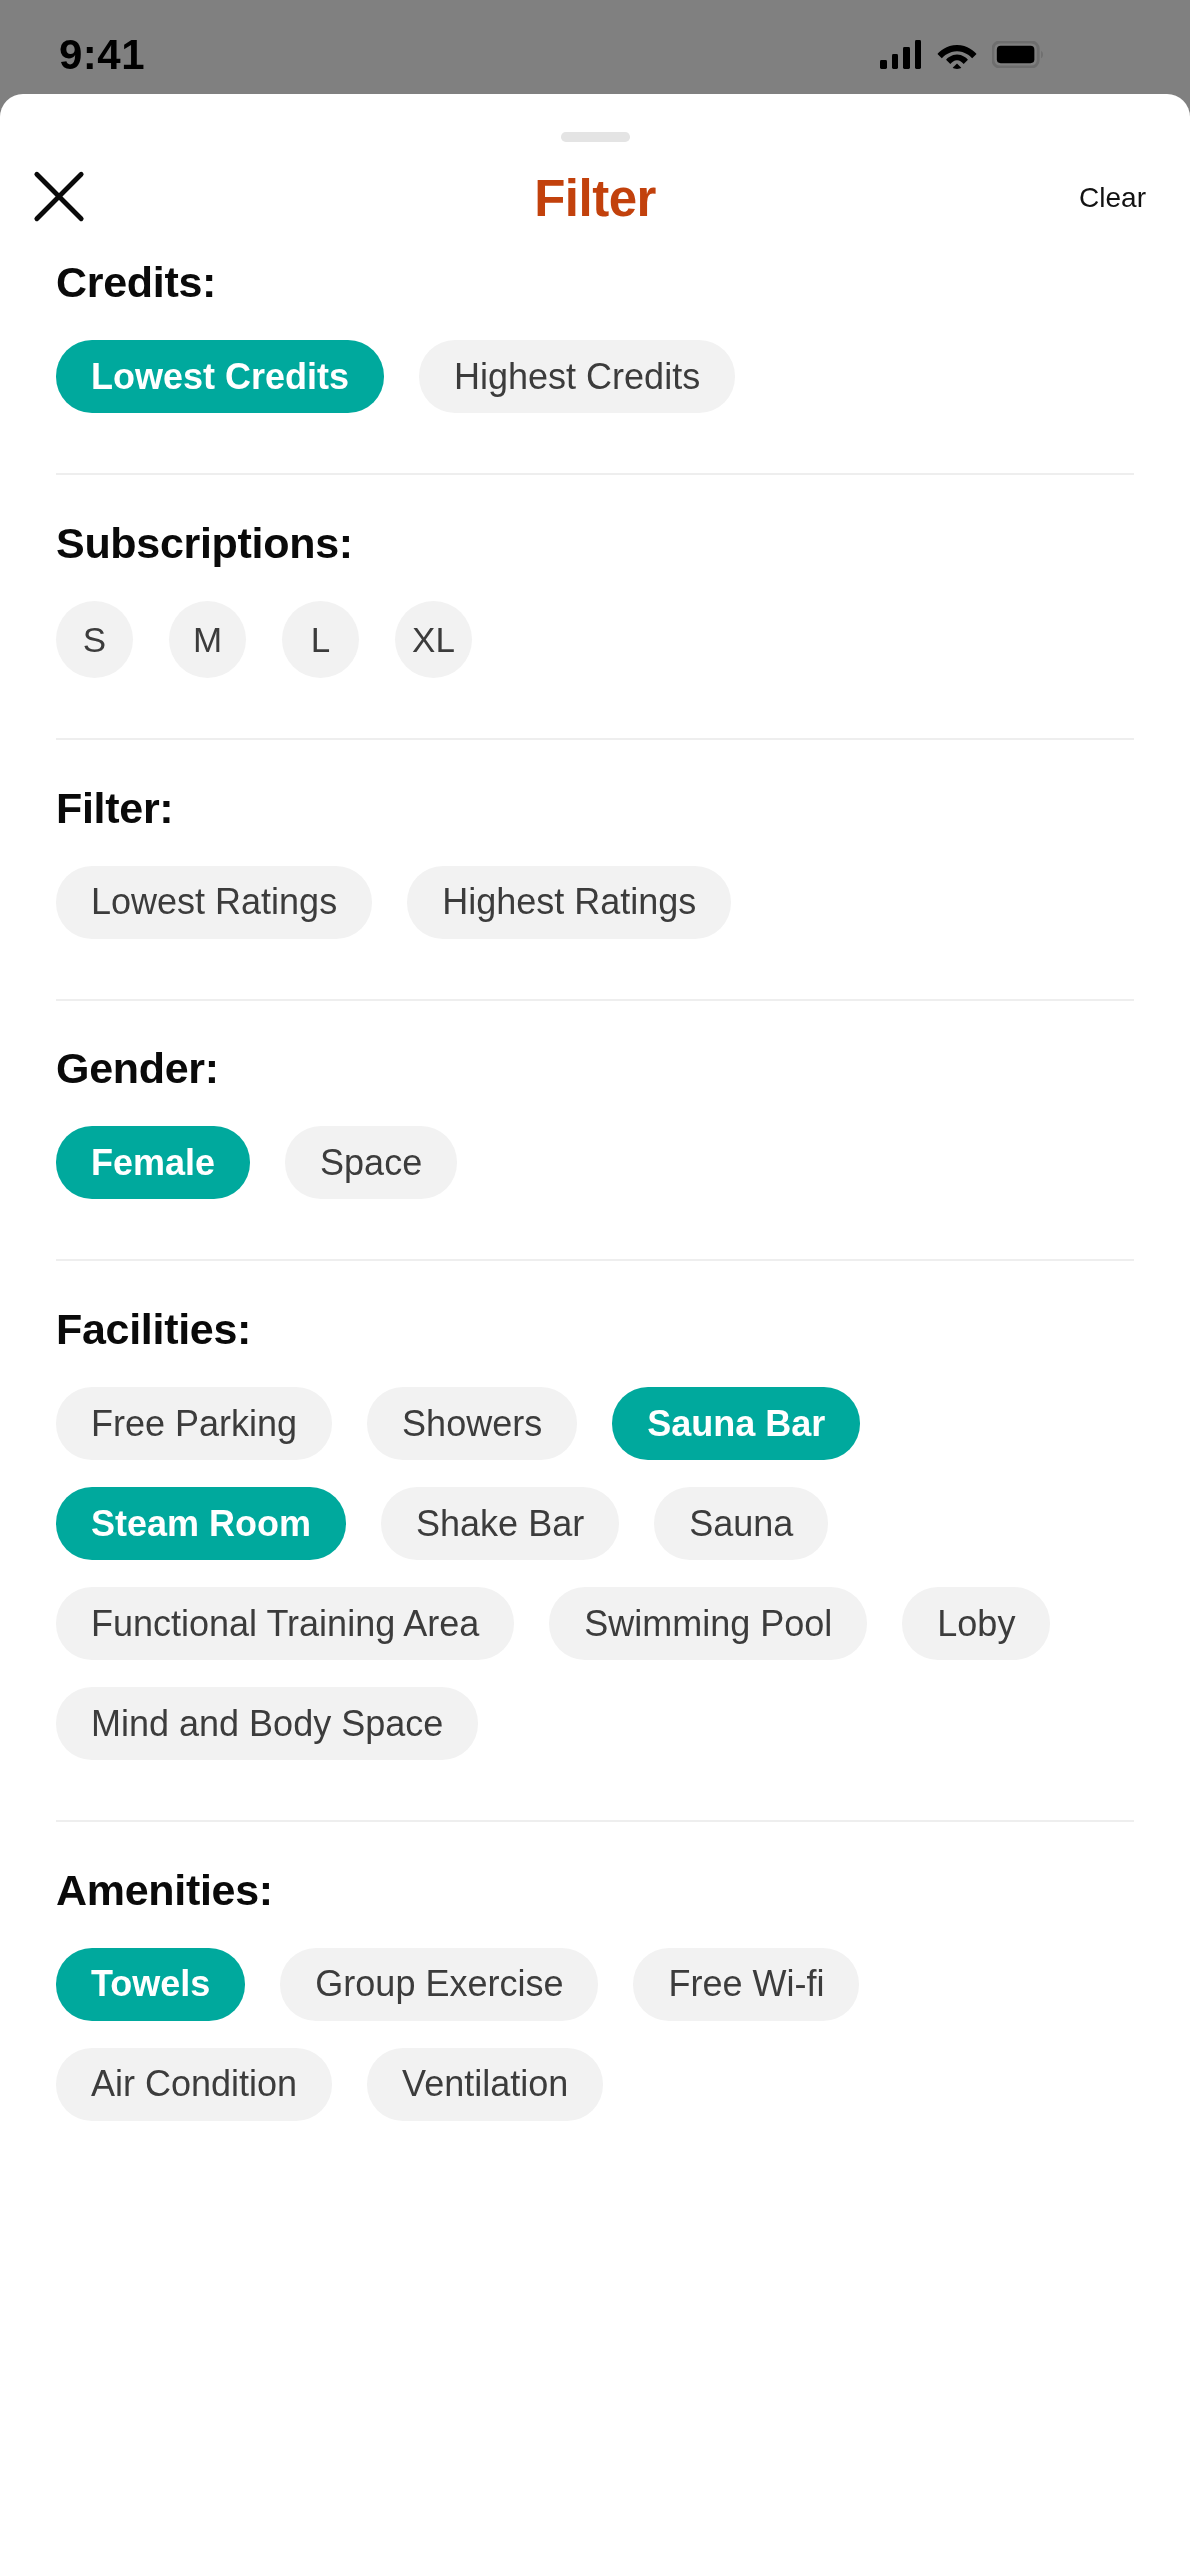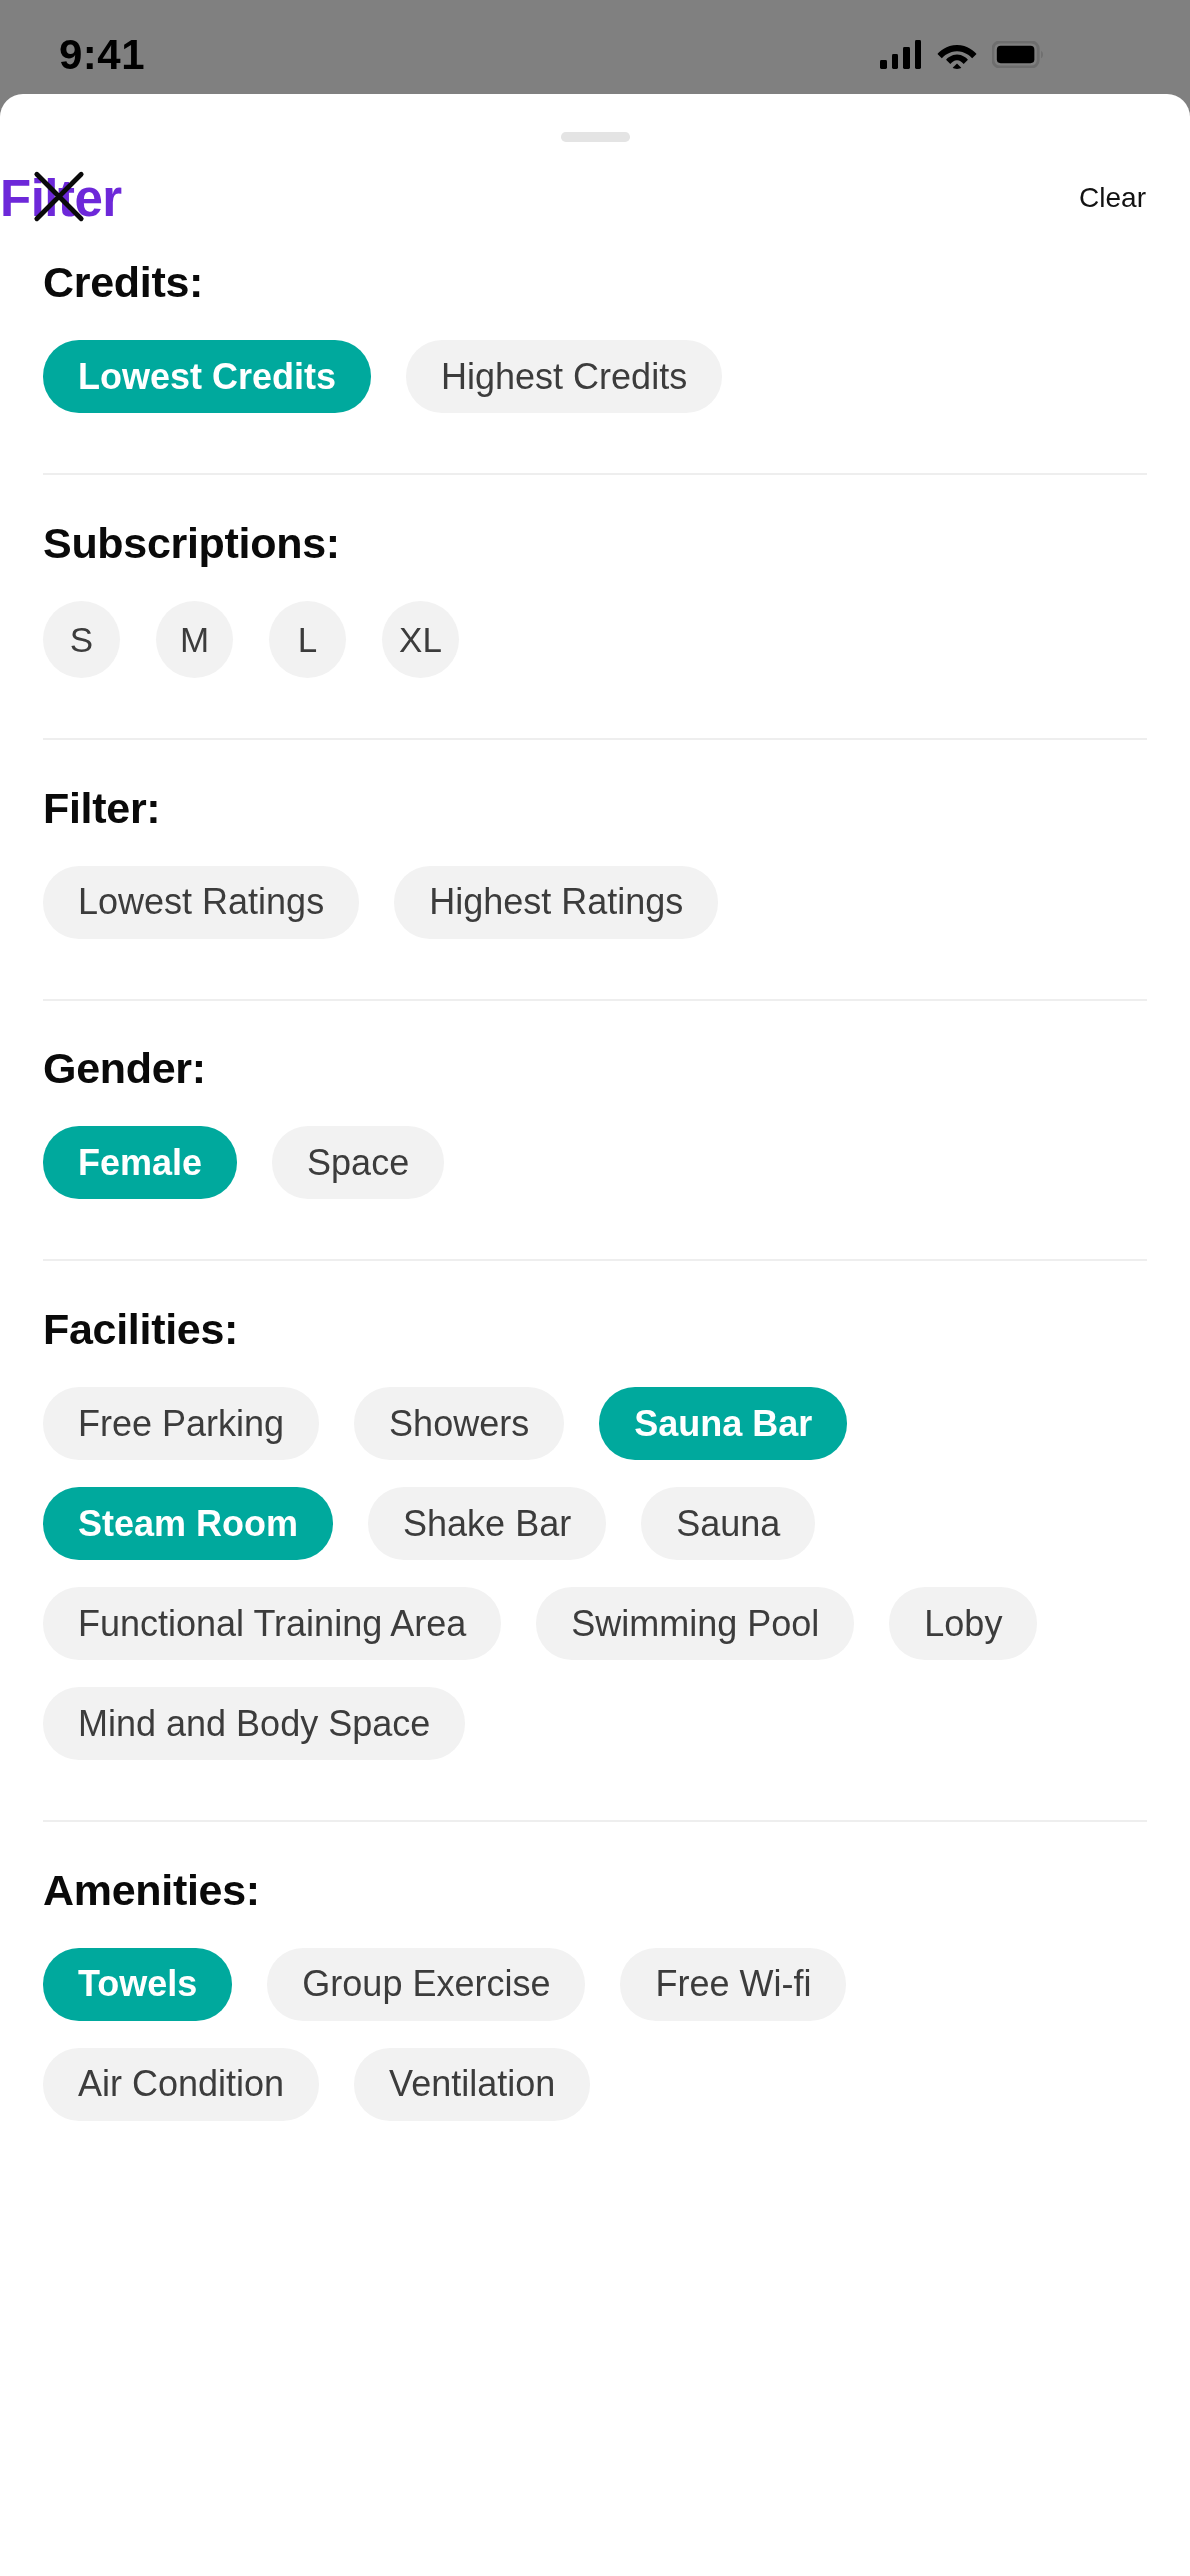--- a/index.html
+++ b/index.html
@@ -97,39 +97,39 @@
     top: 50%;
     transform: translateY(-50%);
     width: 63px;
     height: 63px;
     display: flex;
     align-items: center;
     justify-content: center;
   }
   .sheet-title {
     width: 100%;
-    text-align: left;
+    text-align: center;
     font-size: 51px;
     font-weight: 700;
-    color: #6d28d9;
+    color: #c2410c;
     letter-spacing: -0.5px;
   }
   .clear-btn {
     position: absolute;
     right: 44px;
     top: 50%;
     transform: translateY(-50%);
     font-size: 28px;
     color: #121212;
     font-weight: 400;
     white-space: nowrap;
   }
 
   
-  .content { padding: 0 43px; }
+  .content { padding: 0 56px; }
 
   .section { padding-top: 3.8px; }
 
   .section-title {
     font-size: 43px;
     font-weight: 700;
     color: #0a0a0a;
     letter-spacing: -0.3px;
     margin-bottom: 33px;
   }

